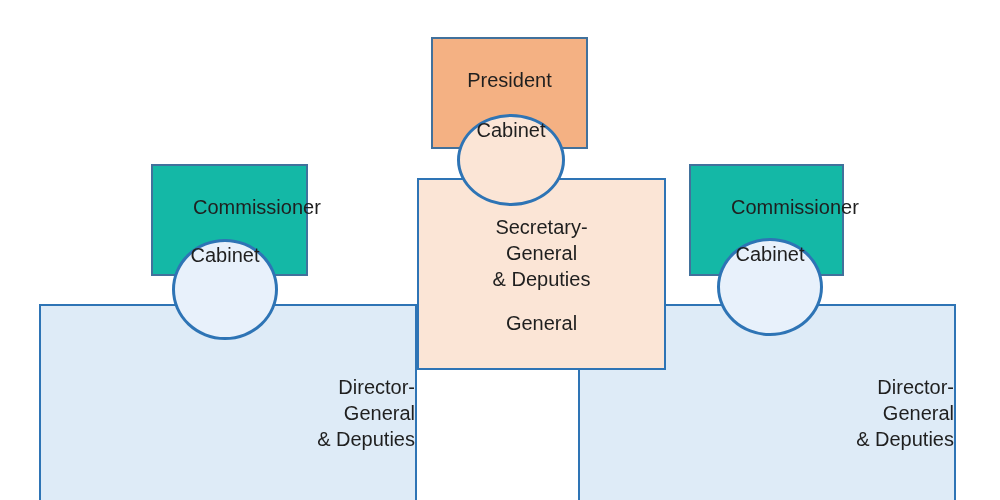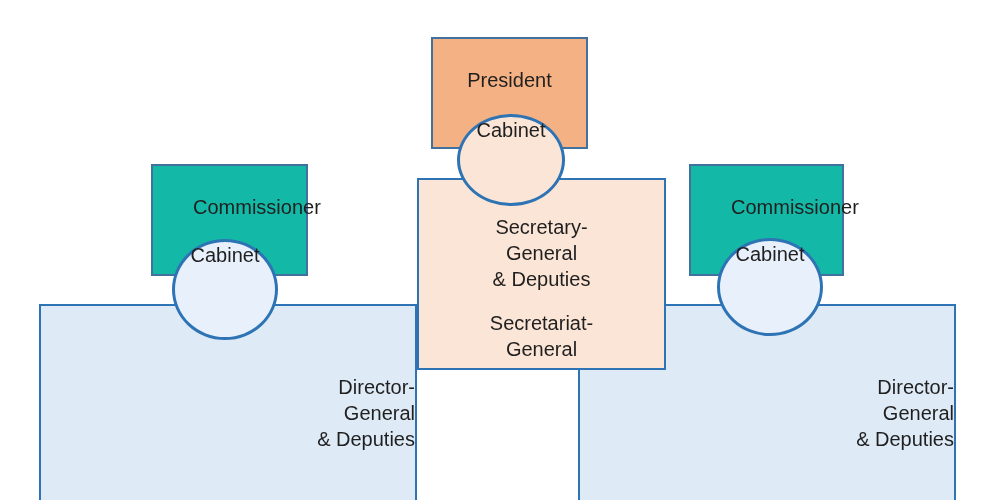--- a/index.html
+++ b/index.html
@@ -59,21 +59,20 @@
   </div>
 
   <div class="box secretariat">
     <div class="txt">
       <div class="block1">
         <div>Secretary-</div>
         <div>General</div>
         <div>&amp; Deputies</div>
       </div>
       <div class="block2">
-        <div>Secretariat-</div>
         <div>General</div>
       </div>
     </div>
   </div>
 
   <div class="box president">
     <div class="txt">President</div>
   </div>
 
   <div class="box commissioner commissioner-left">

